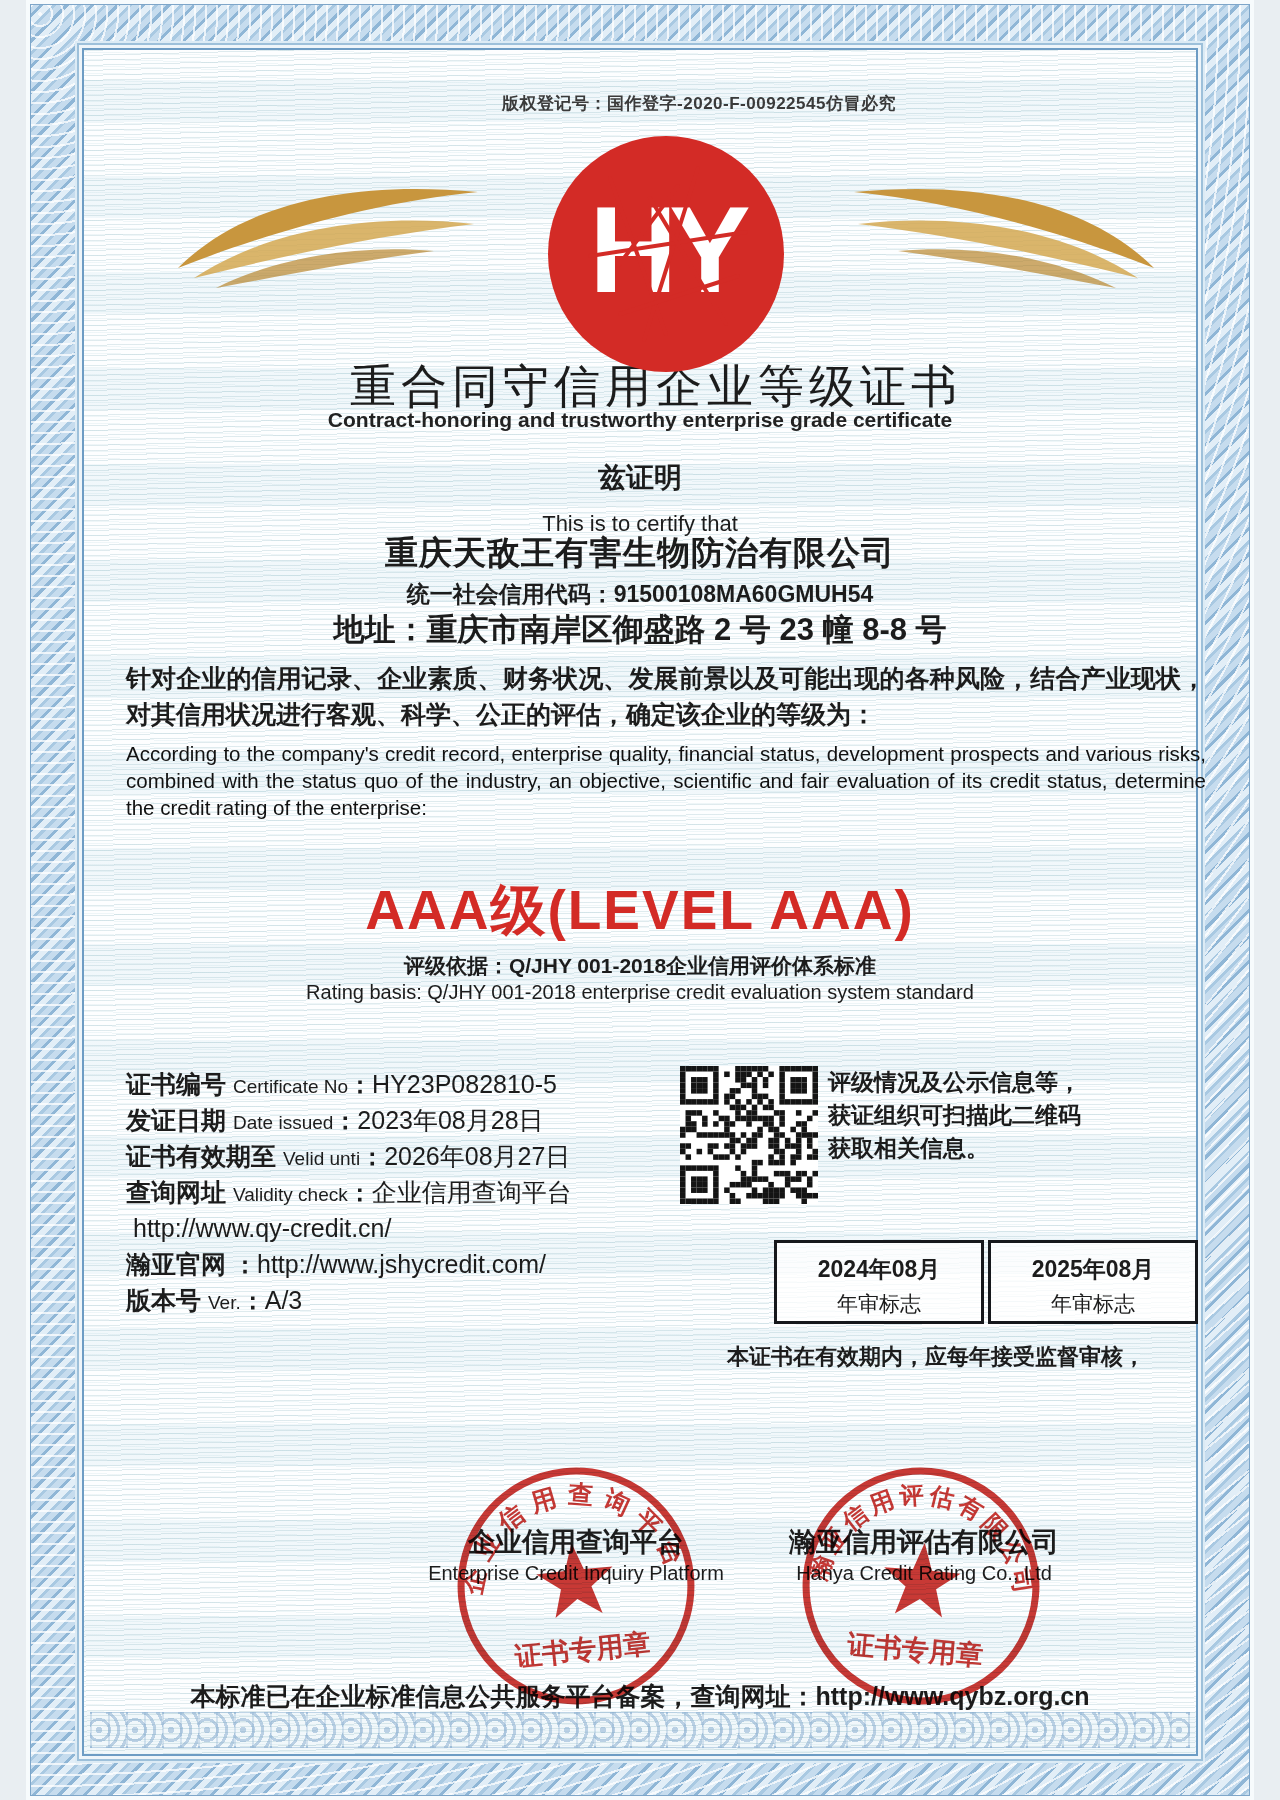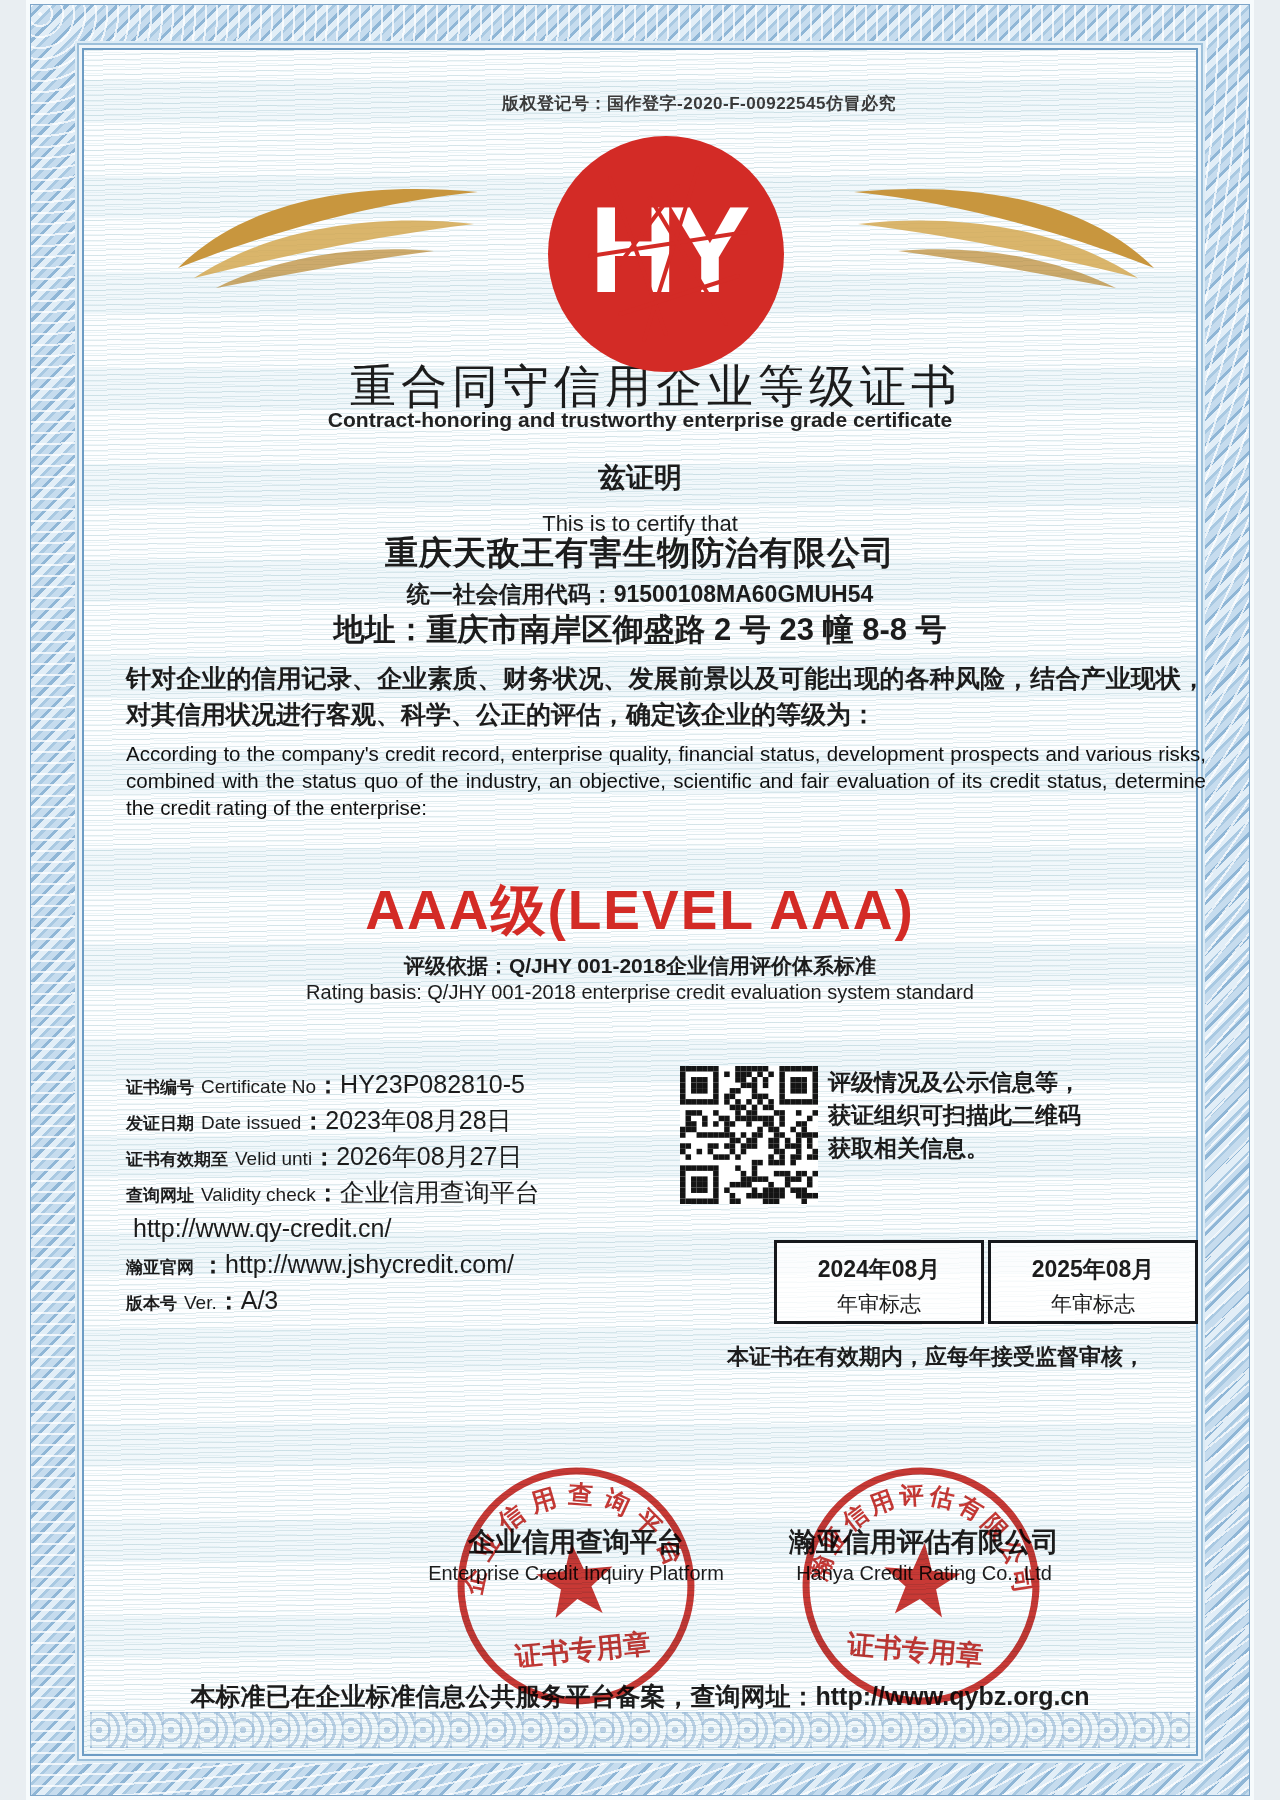--- a/index.html
+++ b/index.html
@@ -61,21 +61,21 @@
   .para{left:100px;width:1080px;text-align:justify;}
   .para-zh{top:660px;font-size:25px;font-weight:600;line-height:36px;}
   .para-en{top:740px;font-size:20.5px;line-height:27px;color:#111;}
 
   .rating{top:874px;font-size:55px;font-weight:800;color:var(--brand_red,#d32b26);letter-spacing:2px;}
   .basis-zh{top:952px;font-size:21px;font-weight:600;}
   .basis-en{top:981px;font-size:20px;}
 
   .details{left:100px;top:1068px;width:540px;z-index:2;}
   .drow{line-height:33px;white-space:nowrap;}
-  .d-zh{font-size:17px;font-weight:600;}
+  .d-zh{font-size:25px;font-weight:600;}
   .d-en{font-size:19px;margin-left:7px;}
   .d-sep{font-size:24px;font-weight:600;}
   .d-val{font-size:25px;}
 
   .qr{left:654px;top:1066px;width:138px;height:138px;background:#fff;z-index:2;}
   .qr-note{left:802px;top:1066px;width:320px;z-index:2;}
   .qr-note div{font-size:23px;font-weight:600;line-height:33px;}
 
   .abox{top:1240px;width:204px;height:78px;border:3px solid #16181c;background:rgba(255,255,255,.75);
     text-align:center;z-index:2;}

